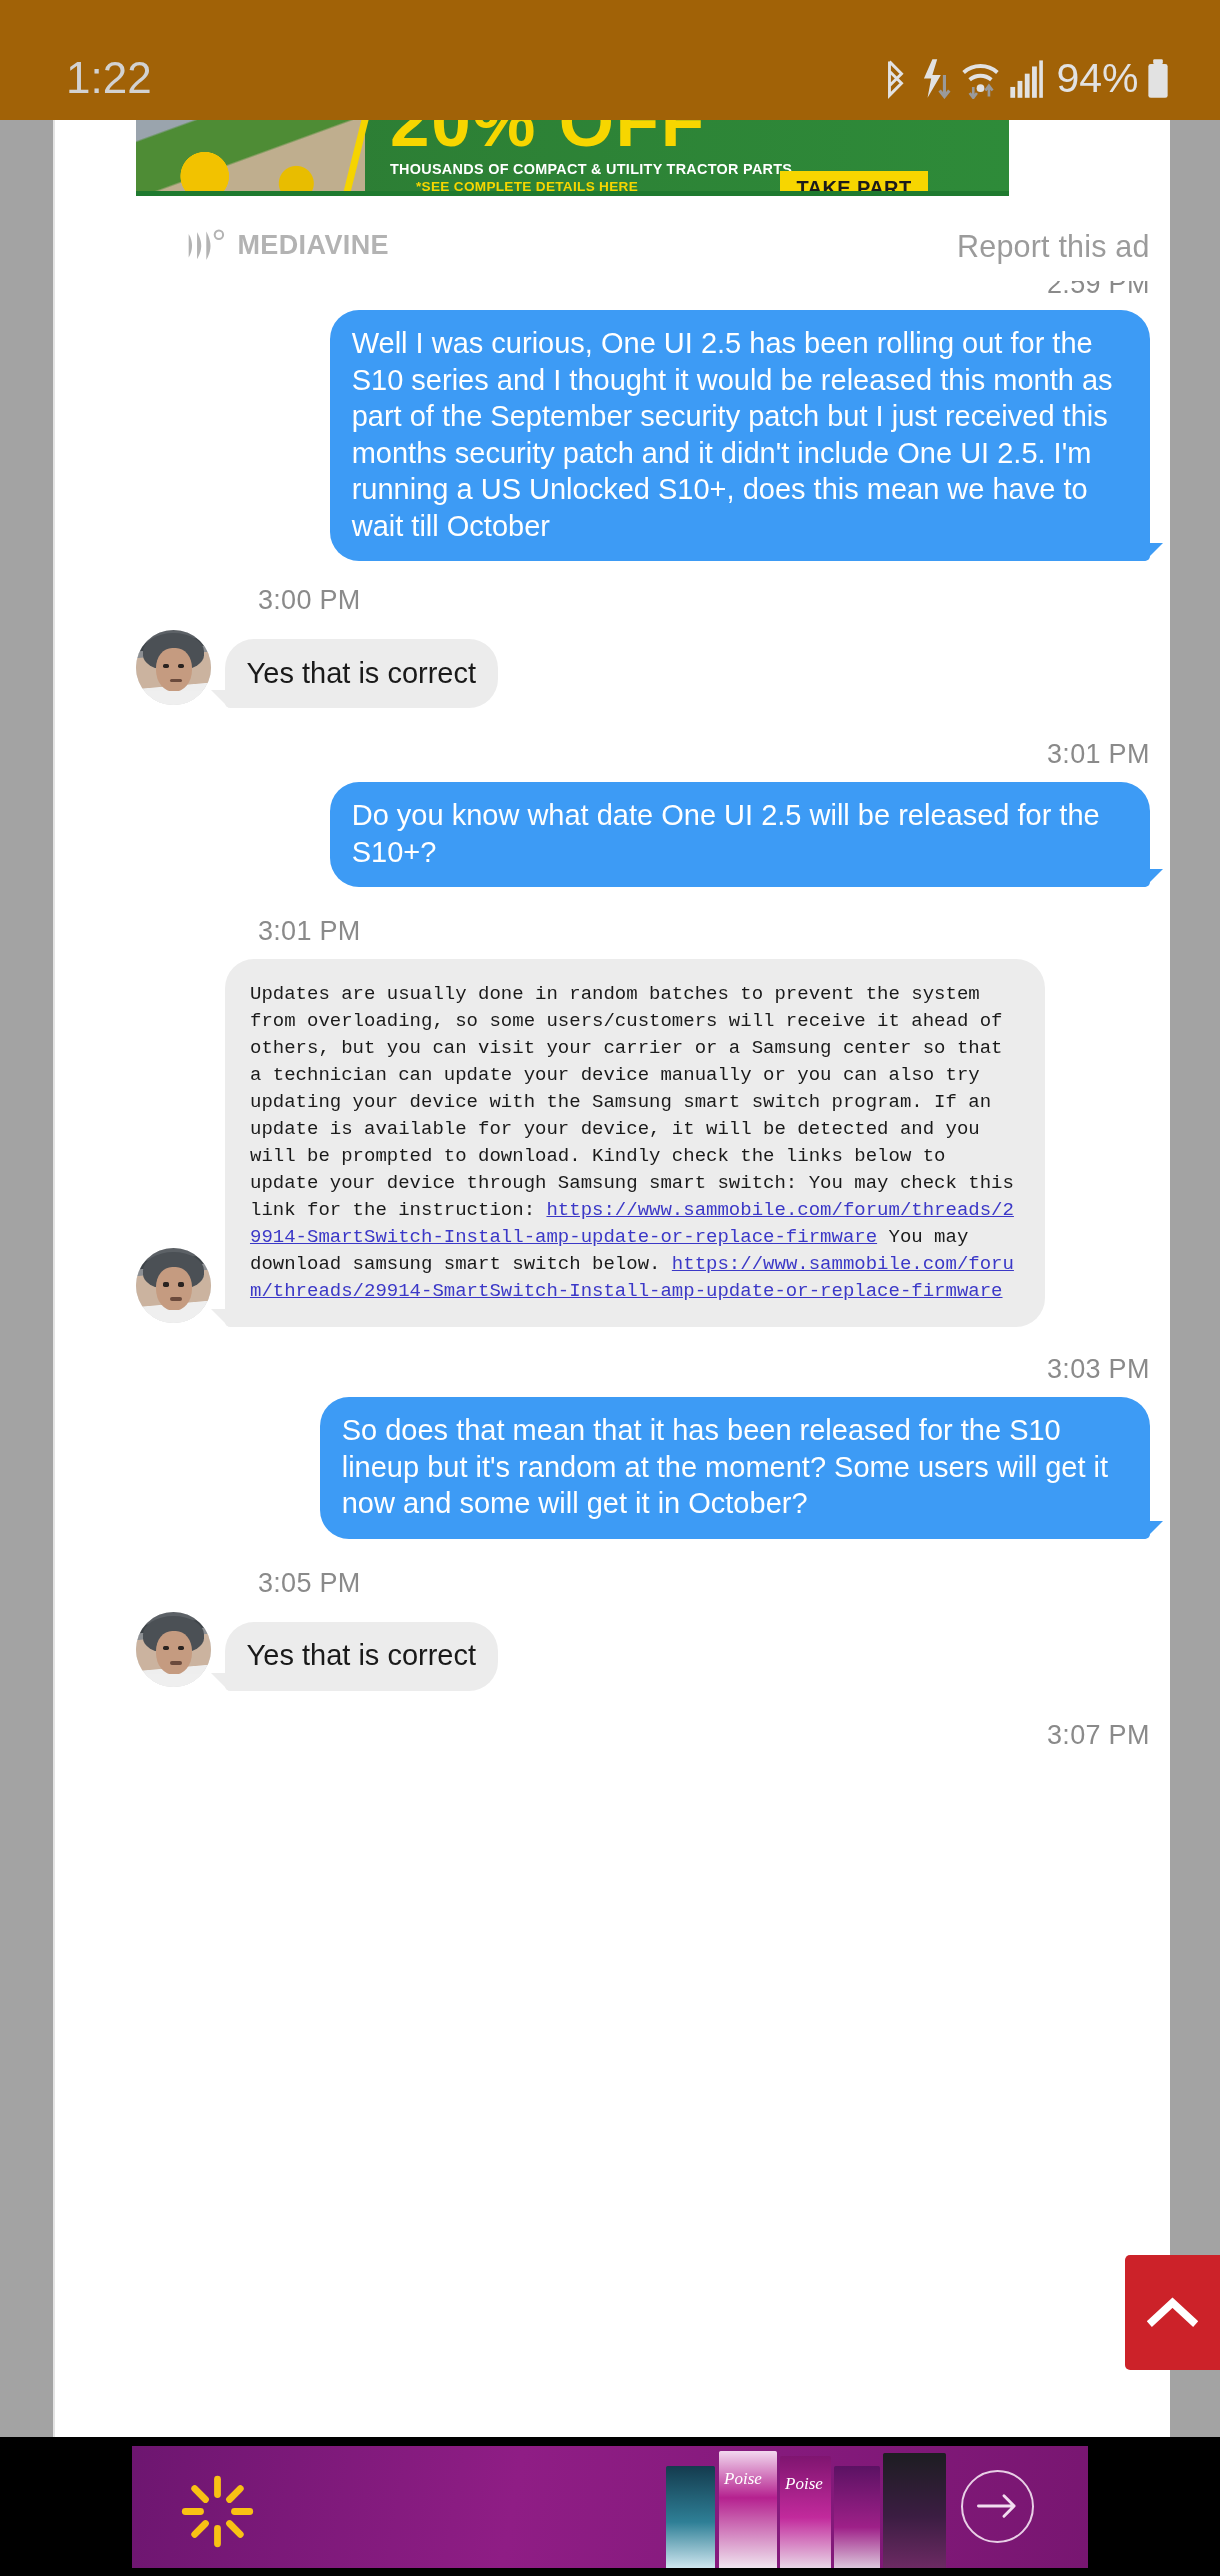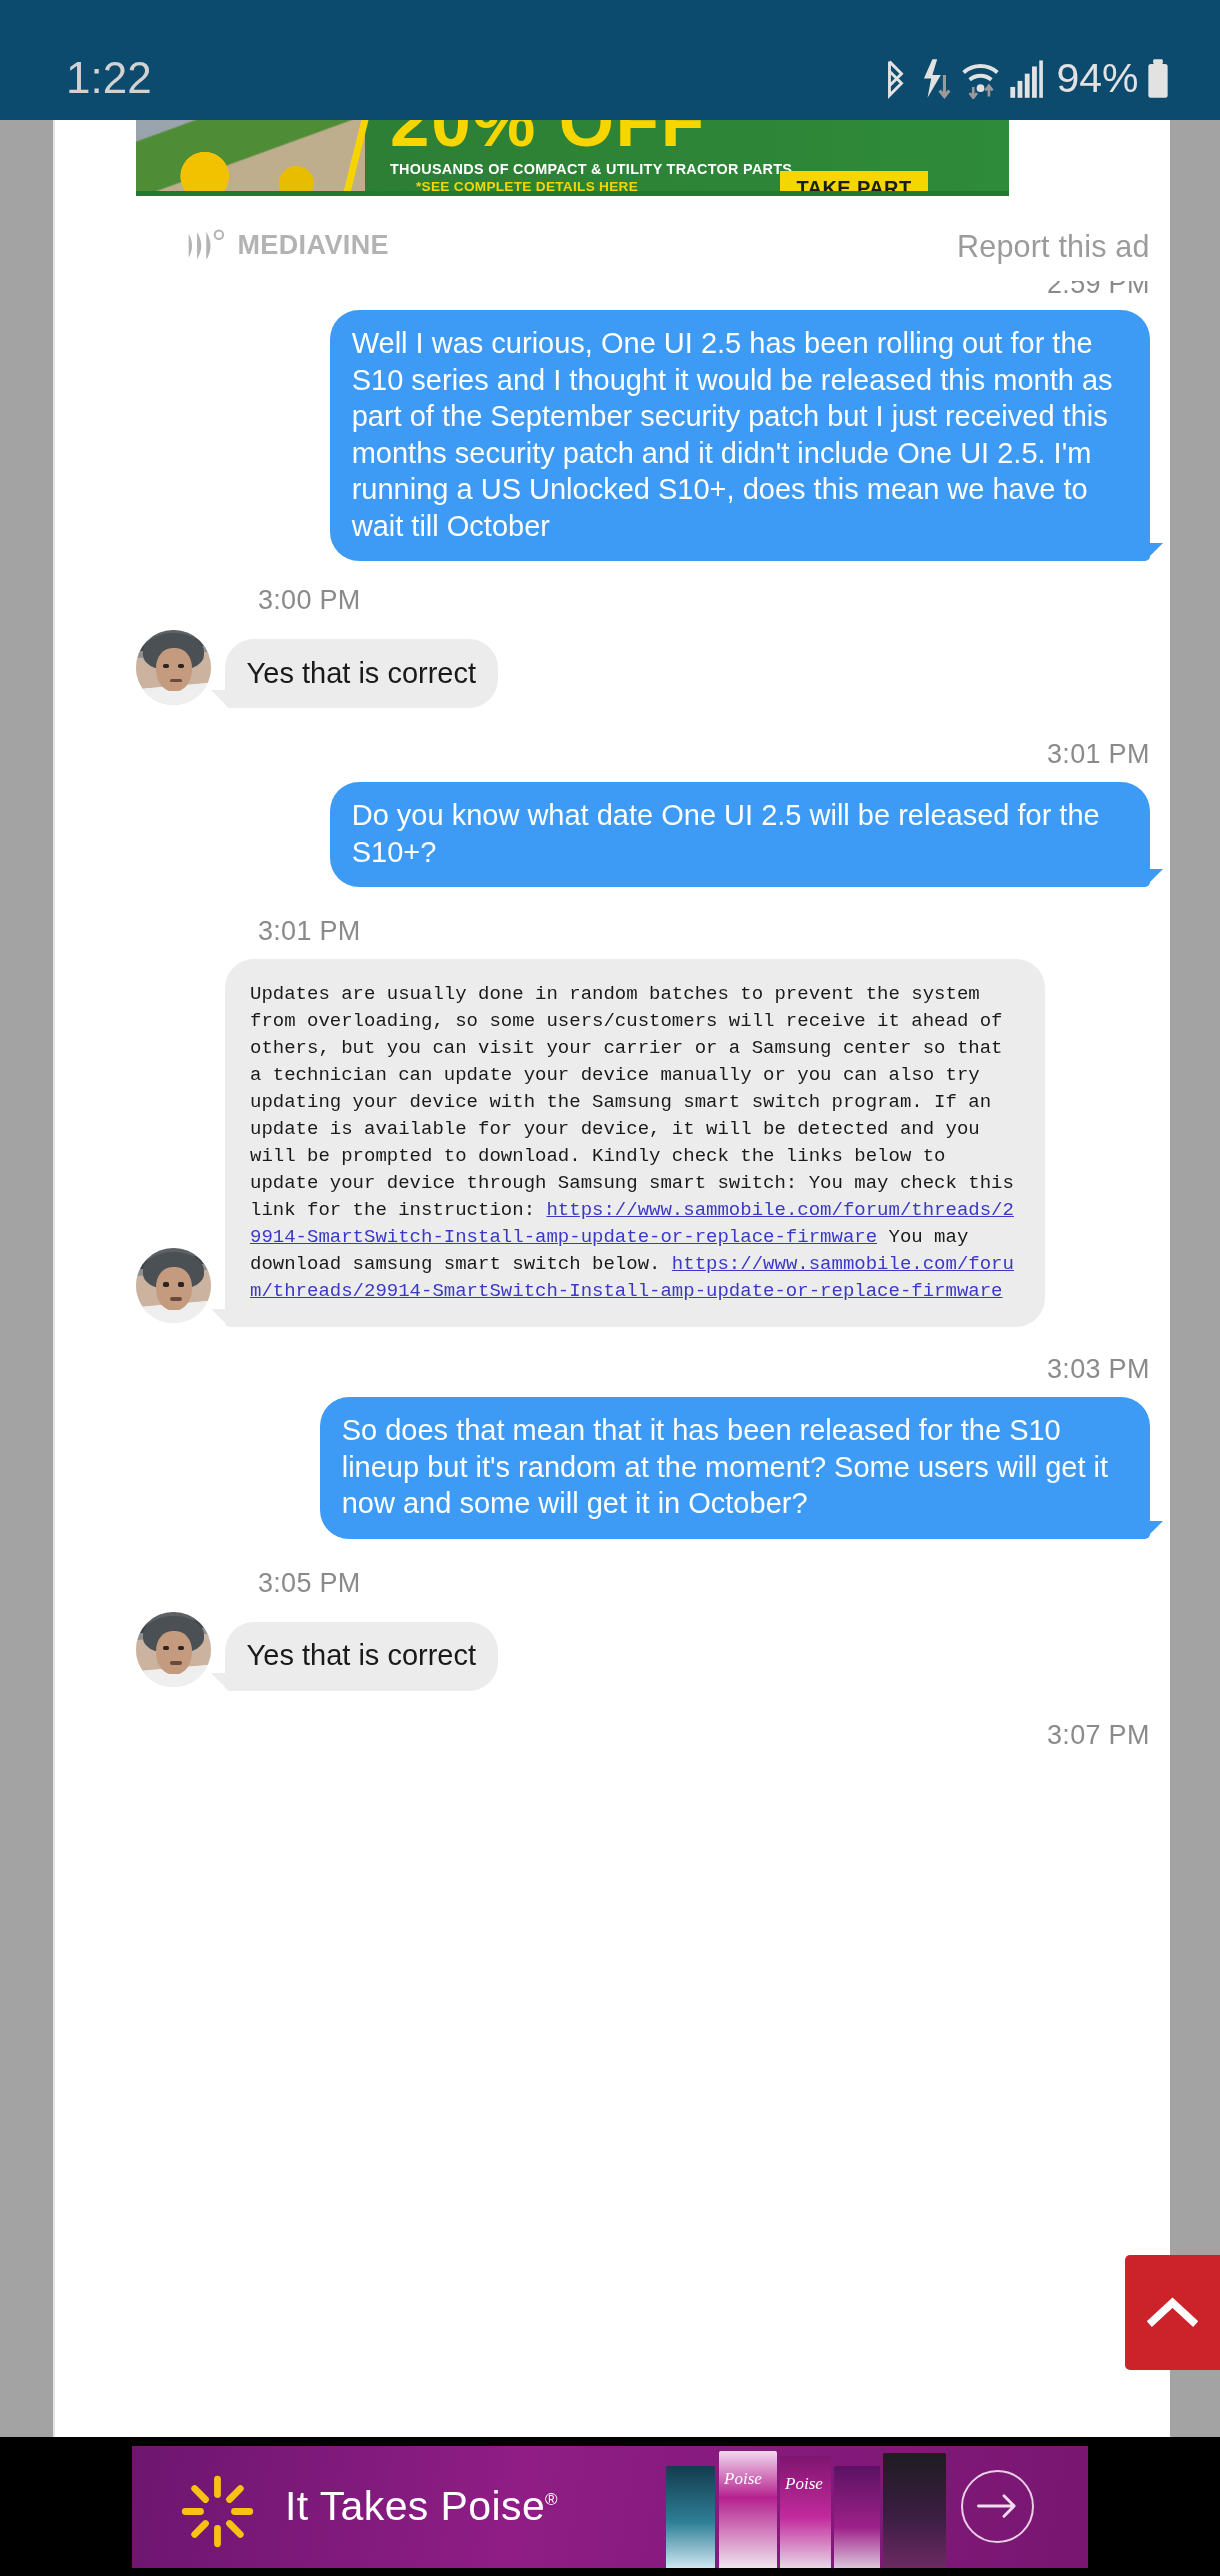--- a/index.html
+++ b/index.html
@@ -7,21 +7,21 @@
     width: 1220px; height: 2576px;
     font-family: "Liberation Sans", sans-serif;
     background: #ffffff;
     overflow: hidden;
   }
   #screen { position: relative; width: 1220px; height: 2576px; background:#fff; }
 
   
   .statusbar {
     position:absolute; left:0; top:0; width:1220px; height:156px;
-    background:#0c4a6e; color:#c9c9c9;
+    background:#a16207; color:#c9c9c9;
     display:flex; align-items:center;
   }
   .sb-time {
     margin-left:66px; font-size:44px; letter-spacing:0px;
     color:#d2d2d2; font-weight:300;
   }
   .sb-icons {
     margin-left:auto; margin-right:51px;
     display:flex; align-items:center; gap:8.5px;
   }
@@ -393,23 +393,20 @@
             <rect x="39" y="59" width="8" height="26" rx="4"></rect>
             <rect x="1" y="39" width="26" height="8" rx="4"></rect>
             <rect x="59" y="39" width="26" height="8" rx="4"></rect>
             <rect x="39" y="1" width="8" height="26" rx="4" transform="rotate(45 43 43)"></rect>
             <rect x="39" y="59" width="8" height="26" rx="4" transform="rotate(45 43 43)"></rect>
             <rect x="1" y="39" width="26" height="8" rx="4" transform="rotate(45 43 43)"></rect>
             <rect x="59" y="39" width="26" height="8" rx="4" transform="rotate(45 43 43)"></rect>
           </g>
         </svg>
       </span>
-      <div class="wm-text">
-        <span>It Takes Poise</span><sup>®</sup>
-      </div>
       <div class="packs">
         <div class="pk p1"></div>
         <div class="pk p2">
           <span class="poise">Poise</span>
         </div>
         <div class="pk p3">
           <span class="poise">Poise</span>
         </div>
         <div class="pk p4"></div>
         <div class="pk p5"></div>

